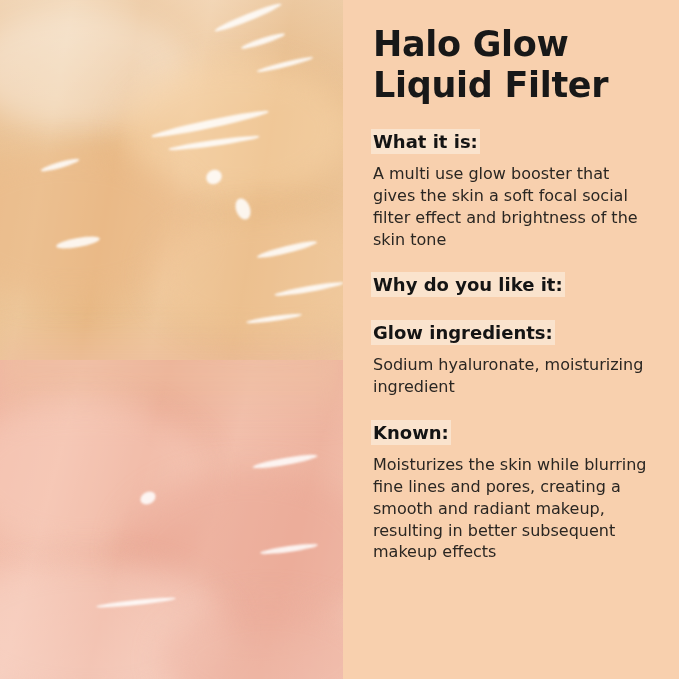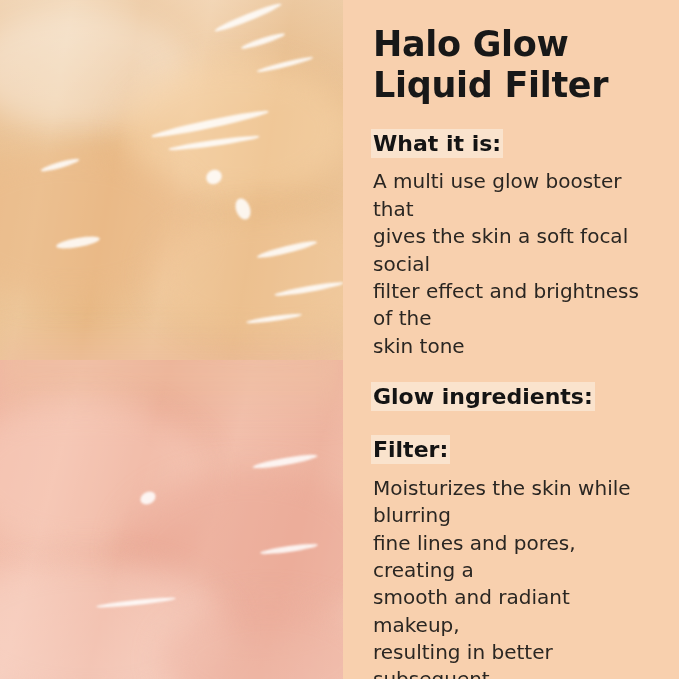--- a/index.html
+++ b/index.html
@@ -81,30 +81,30 @@
     letter-spacing: -0.3px;
     color: #181818;
     margin: 6px 0 0 0;
     white-space: pre-line;
   }
   .section { margin-top: 22px; }
   .section-heading {
     display: inline;
     font-family: "DejaVu Sans", sans-serif;
     font-weight: bold;
-    font-size: 22px;
+    font-size: 18px;
     color: #141414;
     background: #fae3cd;
     box-shadow: 0 0 0 2px #fae3cd;
     line-height: 1.4;
   }
   .section-body {
     font-family: "DejaVu Sans", sans-serif;
     font-weight: normal;
-    font-size: 20px;
+    font-size: 16px;
     line-height: 1.37;
     color: #2a2622;
     margin-top: 9px;
     white-space: pre-line;
   }
 </style>
 </head>
 <body>
 
 <div class="poster">
@@ -147,28 +147,31 @@
 
     <div class="section">
       <span class="section-heading">What it is:</span>
       <div class="section-body">A multi use glow booster that
 gives the skin a soft focal social
 filter effect and brightness of the
 skin tone</div>
     </div>
 
     <div class="section">
+      <span class="section-heading">Why do you like it:</span>
     </div>
 
     <div class="section">
       <span class="section-heading">Glow ingredients:</span>
+      <div class="section-body">Sodium hyaluronate, moisturizing
+ingredient</div>
     </div>
 
     <div class="section">
-      <span class="section-heading">Filter:</span>
+      <span class="section-heading">Known:</span>
       <div class="section-body">Moisturizes the skin while blurring
 fine lines and pores, creating a
 smooth and radiant makeup,
 resulting in better subsequent
 makeup effects</div>
     </div>
   </div>
 
 </div>
 

